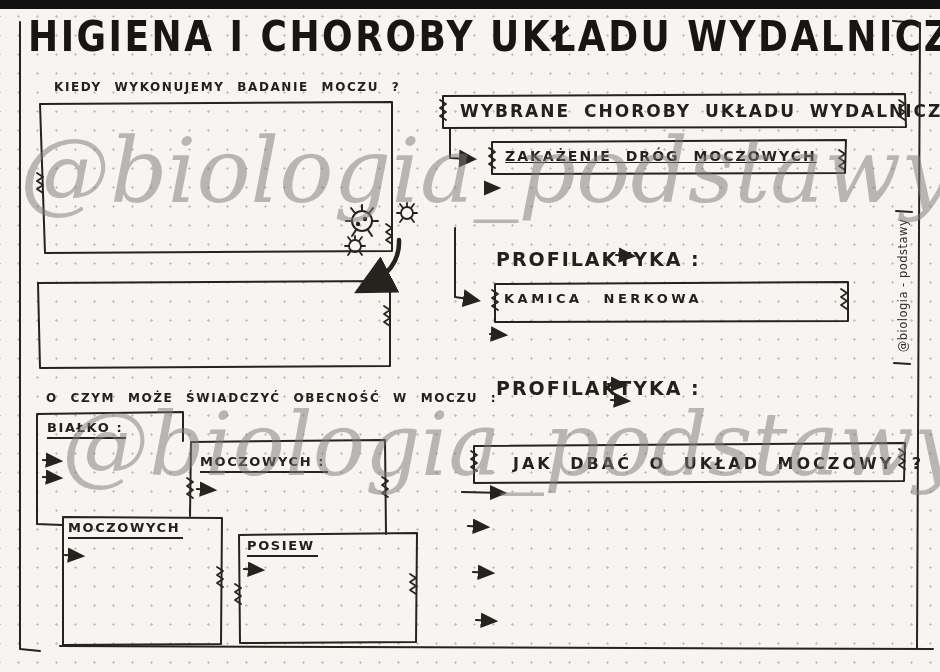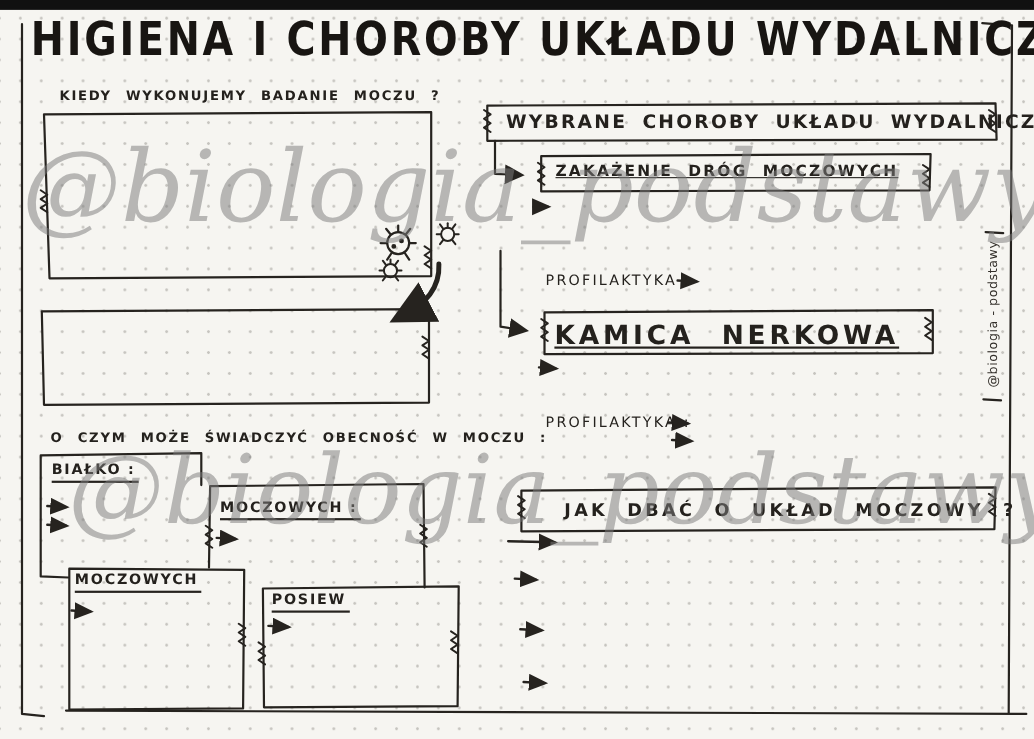--- a/index.html
+++ b/index.html
@@ -17,22 +17,22 @@
   .title{
     left:28px;top:12px;font-size:36px;font-weight:900;letter-spacing:2.5px;
     transform:scaleY(1.18);transform-origin:top left;color:#181512;
     font-family:"DejaVu Sans",sans-serif;
   }
   .q-label{font-size:12px;font-weight:bold;letter-spacing:1.6px;word-spacing:7px;text-align:right;}
   .box-label{font-size:13px;font-weight:bold;letter-spacing:1.6px;}
   .box-label .u{border-bottom:2px solid #26231f;padding:0 3px 2px 0;display:inline-block;}
   .banner-text{font-size:17px;font-weight:bold;letter-spacing:2px;word-spacing:6px;}
   .disease1-text{font-size:14px;font-weight:bold;letter-spacing:2px;word-spacing:7px;}
-  .disease2-text{font-size:24px;font-weight:bold;letter-spacing:3.5px;word-spacing:13px;text-decoration:underline;}
-  .prof-label{font-size:13px;font-weight:normal;letter-spacing:2px;}
+  .disease2-text{font-size:13px;font-weight:bold;letter-spacing:3.5px;word-spacing:13px;}
+  .prof-label{font-size:19px;font-weight:bold;letter-spacing:2px;}
   .jak-text{font-size:16px;font-weight:bold;letter-spacing:3px;word-spacing:9px;padding-left:24px;}
   .wm{
     position:absolute;z-index:3;font-family:"DejaVu Serif",serif;font-style:italic;
     color:rgba(125,125,125,0.52);white-space:nowrap;pointer-events:none;
   }
   .wm-1{left:20px;top:118px;font-size:90px;}
   .wm-2{left:62px;top:394px;font-size:87px;}
   .wm-side{
     position:absolute;z-index:2;left:823px;top:278px;width:160px;height:15px;
     transform:rotate(-90deg);text-align:center;font-size:11.5px;letter-spacing:0.5px;

